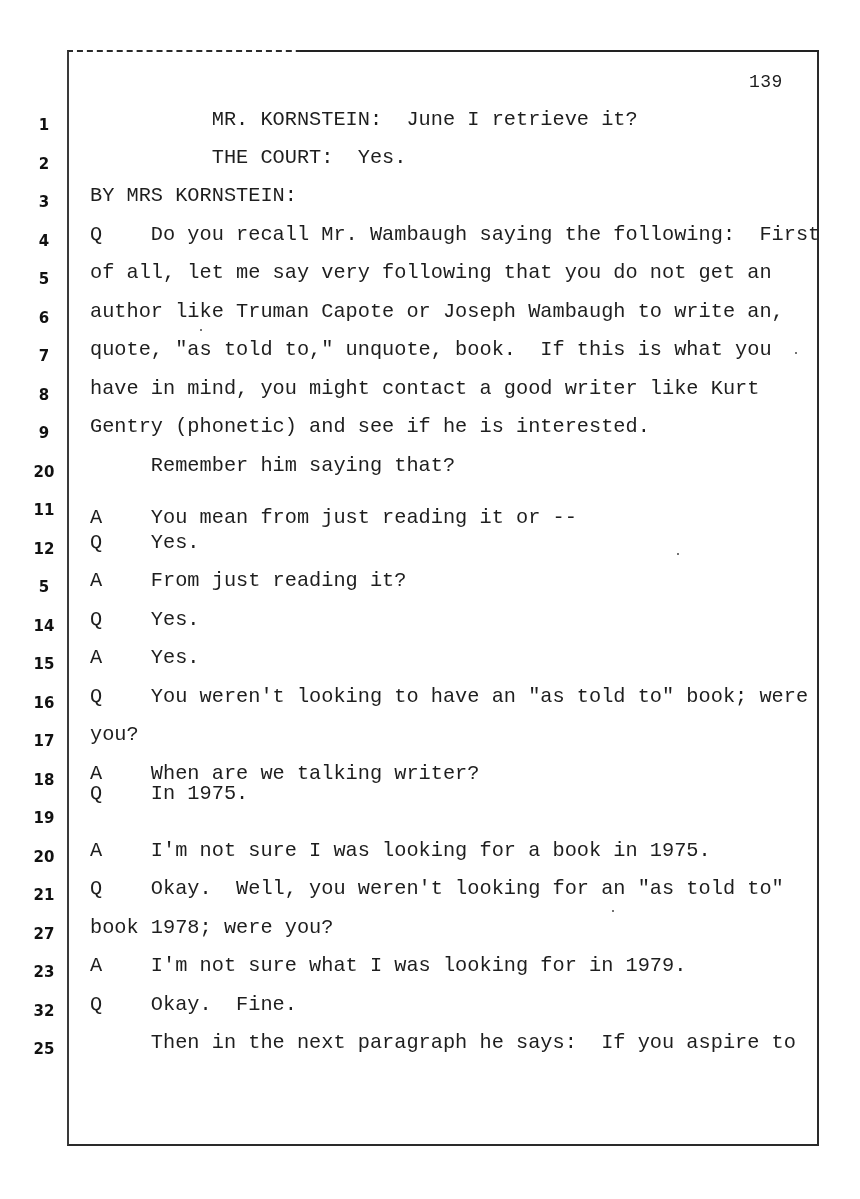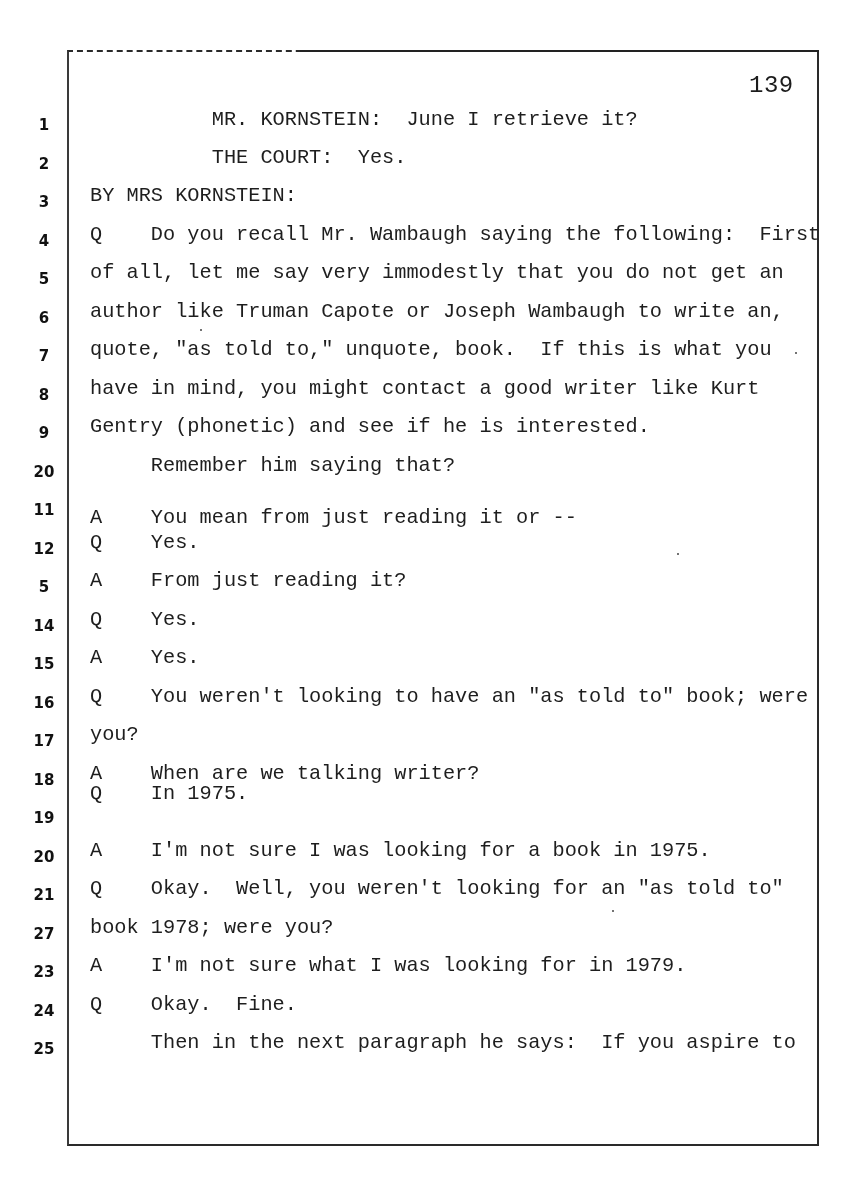--- a/index.html
+++ b/index.html
@@ -38,21 +38,21 @@
       left: 300px;
       top: 50px;
       width: 519px;
       height: 2px;
       background: #222;
     }
     .page-number {
       position: absolute;
       left: 749px;
       top: 72px;
-      font-size: 24px;
+      font-size: 18px;
       letter-spacing: 0.5px;
     }
     .line-num {
       position: absolute;
       left: 30px;
       width: 28px;
       text-align: center;
       font-family: "DejaVu Sans", "Liberation Sans", sans-serif;
       font-weight: bold;
       font-size: 15px;
@@ -91,21 +91,21 @@
     <div class="line-num" style="top:155px">2</div>
     <div class="line-text" style="top:147px">          THE COURT:  Yes.</div>
 
     <div class="line-num" style="top:193px">3</div>
     <div class="line-text" style="top:185px">BY MRS KORNSTEIN:</div>
 
     <div class="line-num" style="top:232px">4</div>
     <div class="line-text" style="top:224px">Q    Do you recall Mr. Wambaugh saying the following:  First</div>
 
     <div class="line-num" style="top:270px">5</div>
-    <div class="line-text" style="top:262px">of all, let me say very immodestly that you do not get an</div>
+    <div class="line-text" style="top:262px">of all, let me say very following that you do not get an</div>
 
     <div class="line-num" style="top:309px">6</div>
     <div class="line-text" style="top:301px">author like Truman Capote or Joseph Wambaugh to write an,</div>
 
     <div class="line-num" style="top:347px">7</div>
     <div class="line-text" style="top:339px">quote, "as told to," unquote, book.  If this is what you</div>
 
     <div class="line-num" style="top:386px">8</div>
     <div class="line-text" style="top:378px">have in mind, you might contact a good writer like Kurt</div>
 
@@ -147,21 +147,21 @@
 
     <div class="line-num" style="top:886px">21</div>
     <div class="line-text" style="top:878px">Q    Okay.  Well, you weren't looking for an "as told to"</div>
 
     <div class="line-num" style="top:925px">27</div>
     <div class="line-text" style="top:917px">book 1978; were you?</div>
 
     <div class="line-num" style="top:963px">23</div>
     <div class="line-text" style="top:955px">A    I'm not sure what I was looking for in 1979.</div>
 
-    <div class="line-num" style="top:1002px">24</div>
+    <div class="line-num" style="top:1002px">32</div>
     <div class="line-text" style="top:994px">Q    Okay.  Fine.</div>
 
     <div class="line-num" style="top:1040px">25</div>
     <div class="line-text" style="top:1032px">     Then in the next paragraph he says:  If you aspire to</div>
   </div>
 
   <div class="speck" style="left:200px;top:329px"></div>
   <div class="speck" style="left:795px;top:352px"></div>
   <div class="speck" style="left:677px;top:553px"></div>
   <div class="speck" style="left:612px;top:910px"></div>

